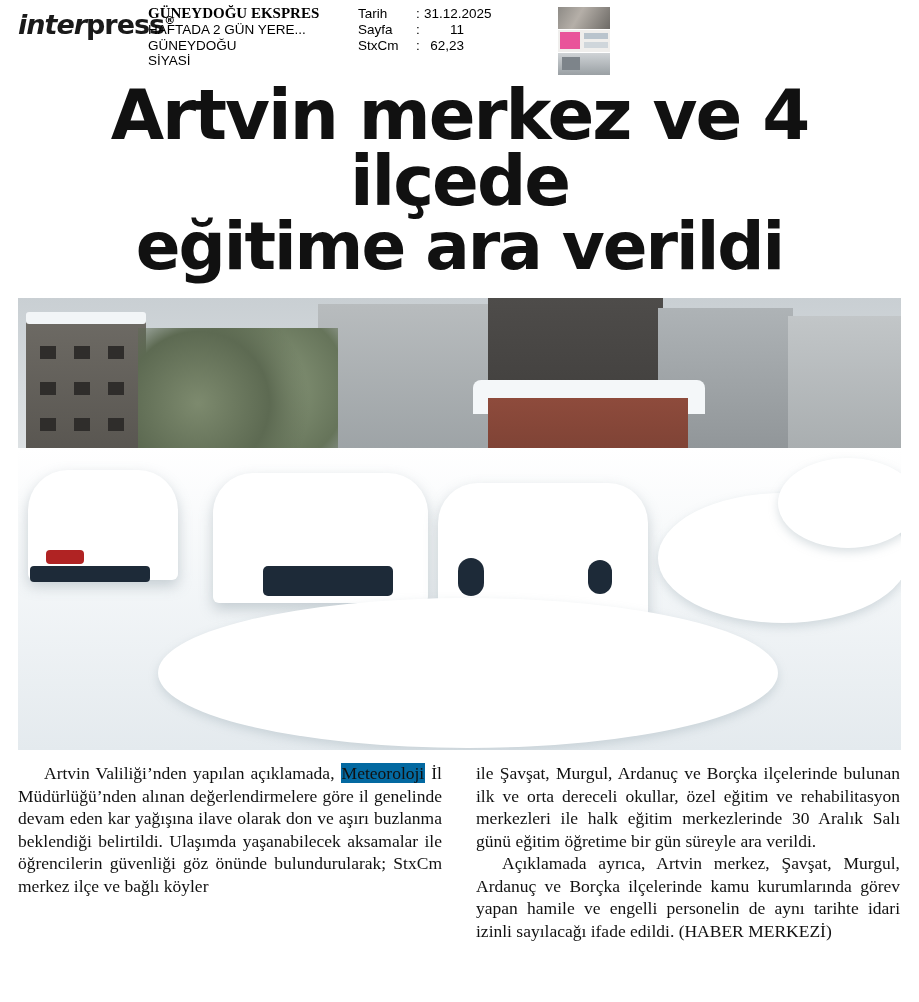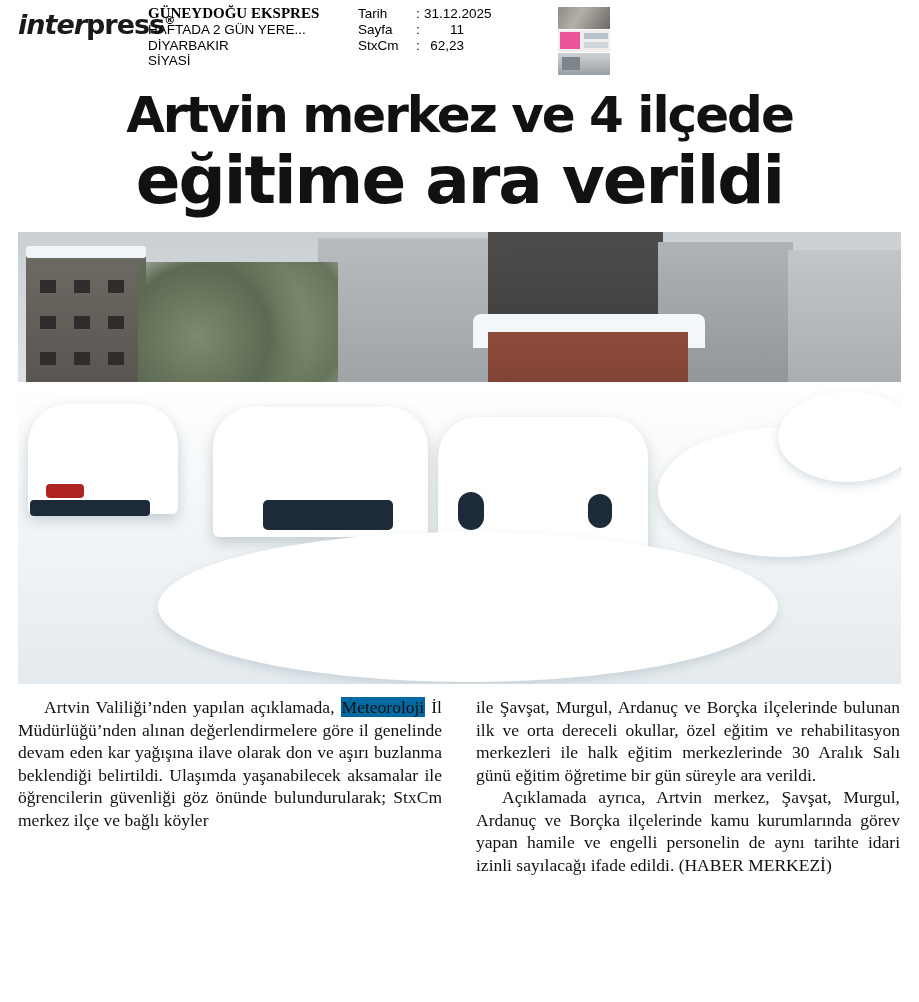--- a/index.html
+++ b/index.html
@@ -123,21 +123,21 @@
   
   .headline {
     text-align: center;
     font-family: "DejaVu Sans", sans-serif;
     font-weight: bold;
     color: #111111;
     letter-spacing: -2px;
     margin-top: 10px;
   }
   .headline .l1 {
-    font-size: 50px;
+    font-size: 69px;
     line-height: 66px;
     display: block;
   }
   .headline .l2 {
     font-size: 66px;
     line-height: 74px;
     display: block;
     margin-top: -4px;
     text-align: center;
   }
@@ -241,21 +241,21 @@
 
   <div class="header">
 
     <div class="logo">
       <span class="lo-inter">inter</span><span class="lo-press">press</span><span class="lo-reg">®</span>
     </div>
 
     <div class="pub">
       <div class="pub-name">GÜNEYDOĞU EKSPRES</div>
       <div class="pub-line">HAFTADA 2 GÜN YERE...</div>
-      <div class="pub-line">DİYARBAKIR</div>
+      <div class="pub-line">GÜNEYDOĞU</div>
       <div class="pub-line">SİYASİ</div>
     </div>
 
     <div class="meta">
       <div class="meta-row">
         <span class="meta-label">Tarih</span>
         <span class="meta-colon">:</span>
         <span class="meta-value">31.12.2025</span>
       </div>
       <div class="meta-row">

